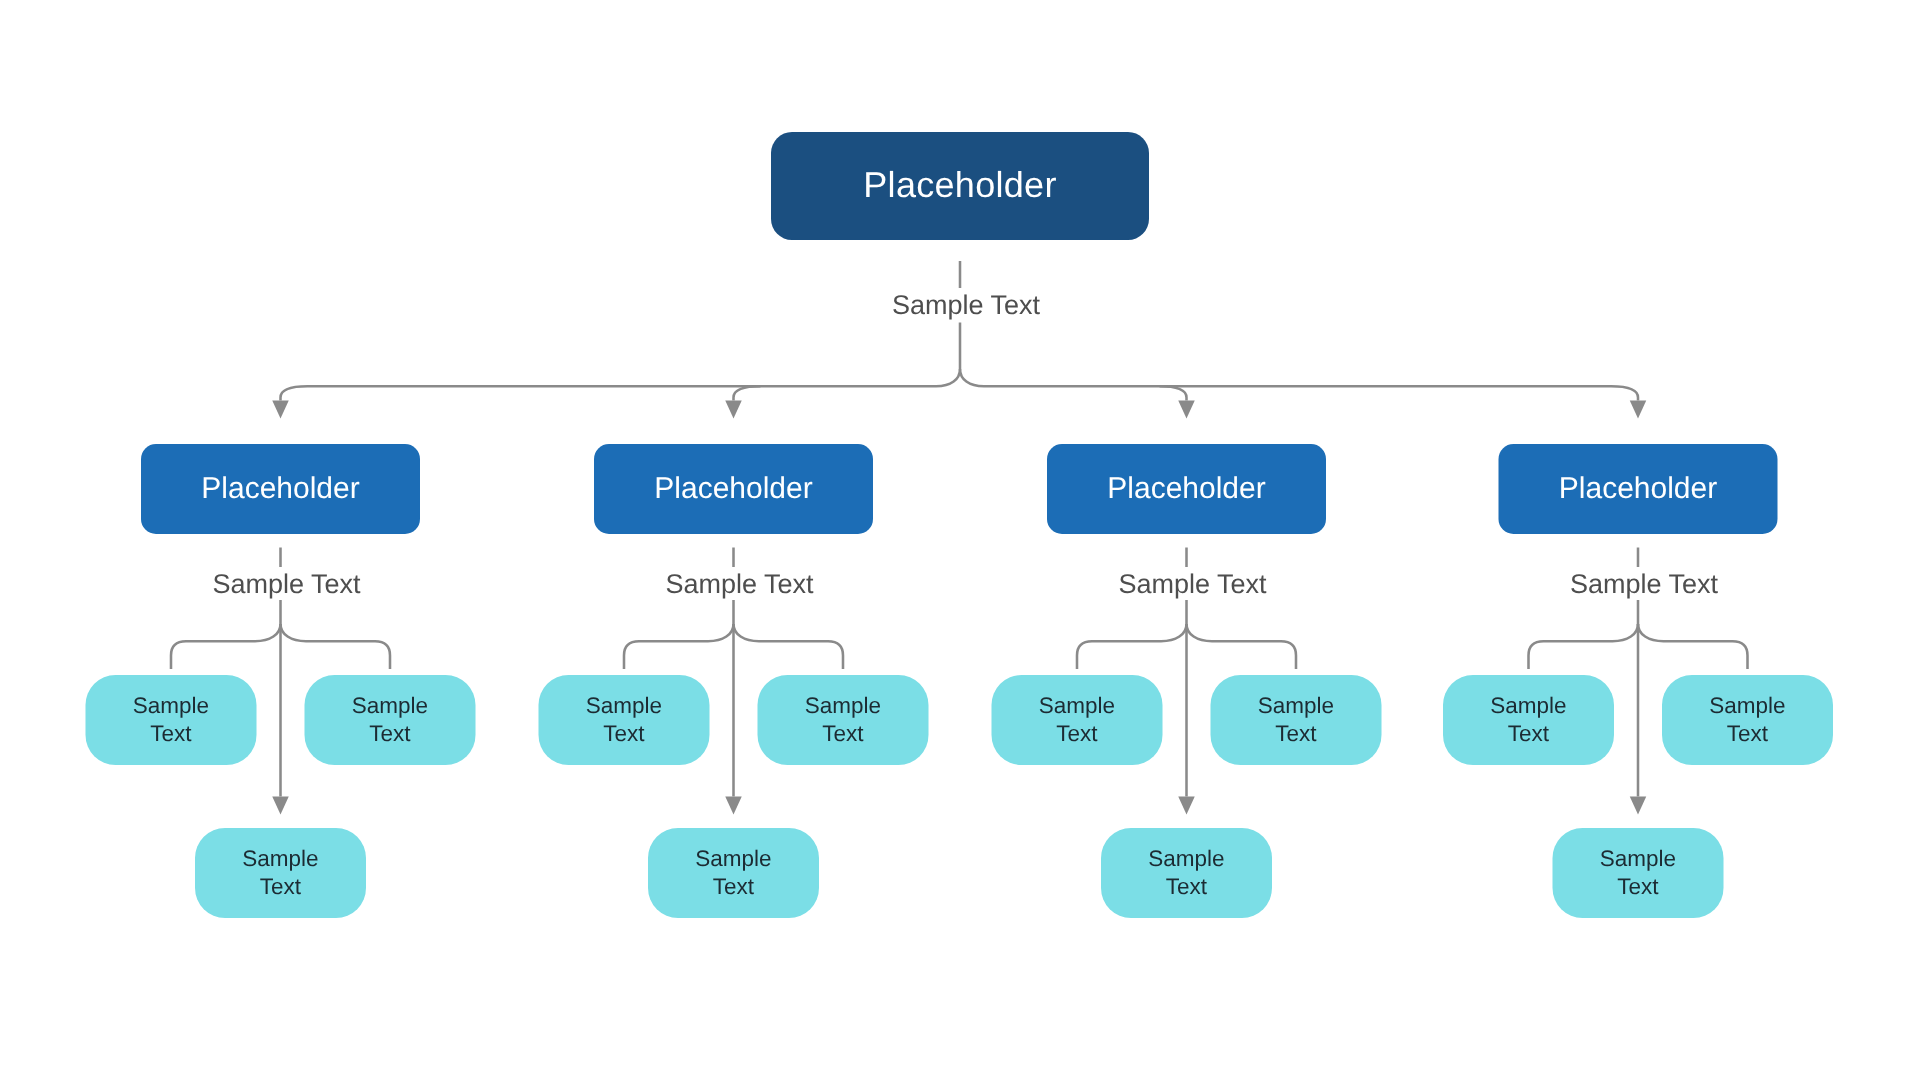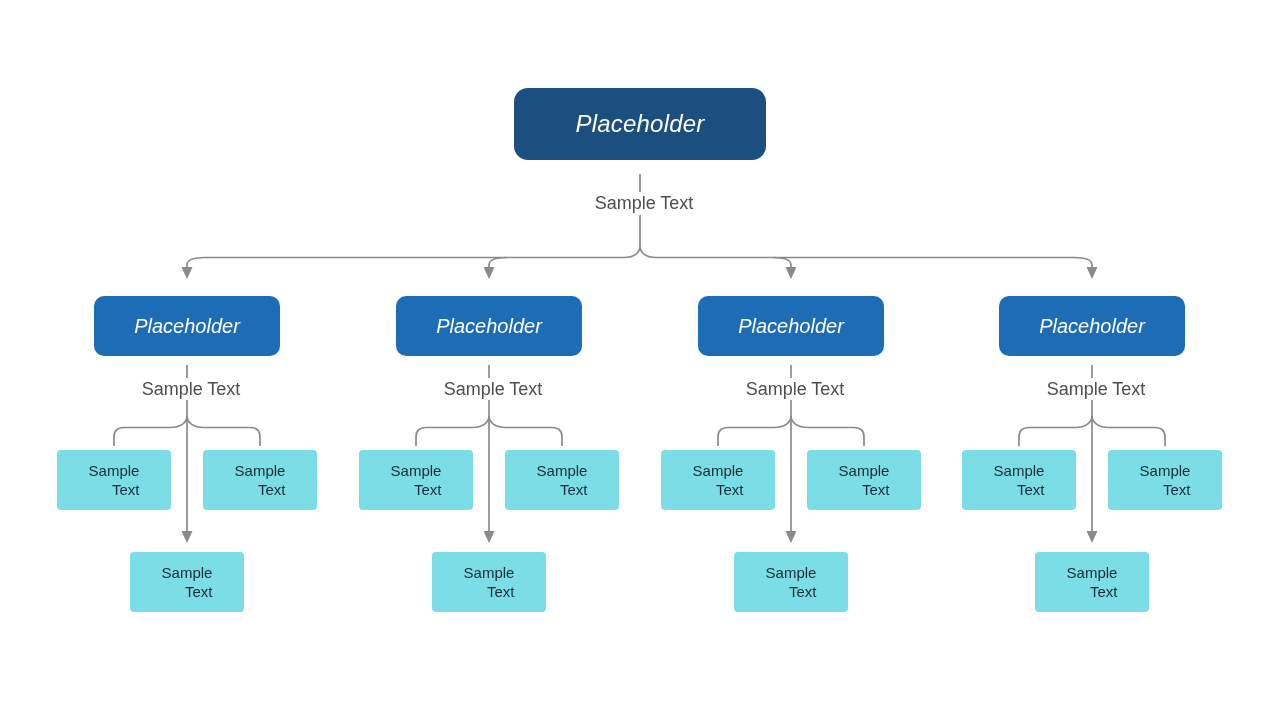--- a/index.html
+++ b/index.html
@@ -1,35 +1,35 @@
 <!DOCTYPE html>
 <html style="--root_fill: #1B4F80; --branch_fill: #1C6DB6; --leaf_fill: #7BDEE6; --line: #8A8A8A; --label_text: #4E4E4E; --leaf_text: #1C2B33; --node_text: #FFFFFF;"><head>
 <meta charset="utf-8">
 <style>
   html,body{margin:0;padding:0;}
   body{font-family:"Liberation Sans","DejaVu Sans",sans-serif;background:#ffffff;}
   #canvas{position:relative;width:1280px;height:720px;background:#ffffff;overflow:hidden;}
   #connectors{position:absolute;left:0;top:0;width:1280px;height:720px;pointer-events:none;}
 
   .node{position:absolute;display:flex;align-items:center;justify-content:center;
-        text-align:right;color:var(--node_text);box-sizing:border-box;font-style:italic;}
+        text-align:right;color:var(--node_text);box-sizing:border-box;}
   .root-node{left:514px;top:88px;width:252px;height:72px;border-radius:14px;
         background:var(--root_fill);font-size:24px;letter-spacing:.2px;}
   .conn-label{position:absolute;color:var(--label_text);font-size:18px;text-align:center;
         height:22px;line-height:22px;background:#ffffff;padding:0 4px;}
   .root-label{left:540px;top:192px;width:200px;}
 
   .group{position:absolute;top:296px;width:260px;height:320px;}
   .g0{left:57px;} .g1{left:359px;} .g2{left:661px;} .g3{left:962px;}
   .branch-node{left:37px;top:0;width:186px;height:60px;border-radius:10px;
         background:var(--branch_fill);font-size:20px;}
   .group-label{left:30px;top:82px;width:200px;}
-  .leaf{position:absolute;width:114px;height:60px;border-radius:4px;
+  .leaf{position:absolute;width:114px;height:60px;border-radius:20px;
         background:var(--leaf_fill);color:var(--leaf_text);font-size:15px;line-height:19px;
-        display:flex;align-items:center;justify-content:center;text-align:right;
+        display:flex;align-items:center;justify-content:center;text-align:center;
         white-space:pre-line;}
   .leaf-left{left:0;top:154px;}
   .leaf-right{left:146px;top:154px;}
   .leaf-bottom{left:73px;top:256px;}
 </style>
 </head>
 <body>
 
 <div id="canvas">
 

